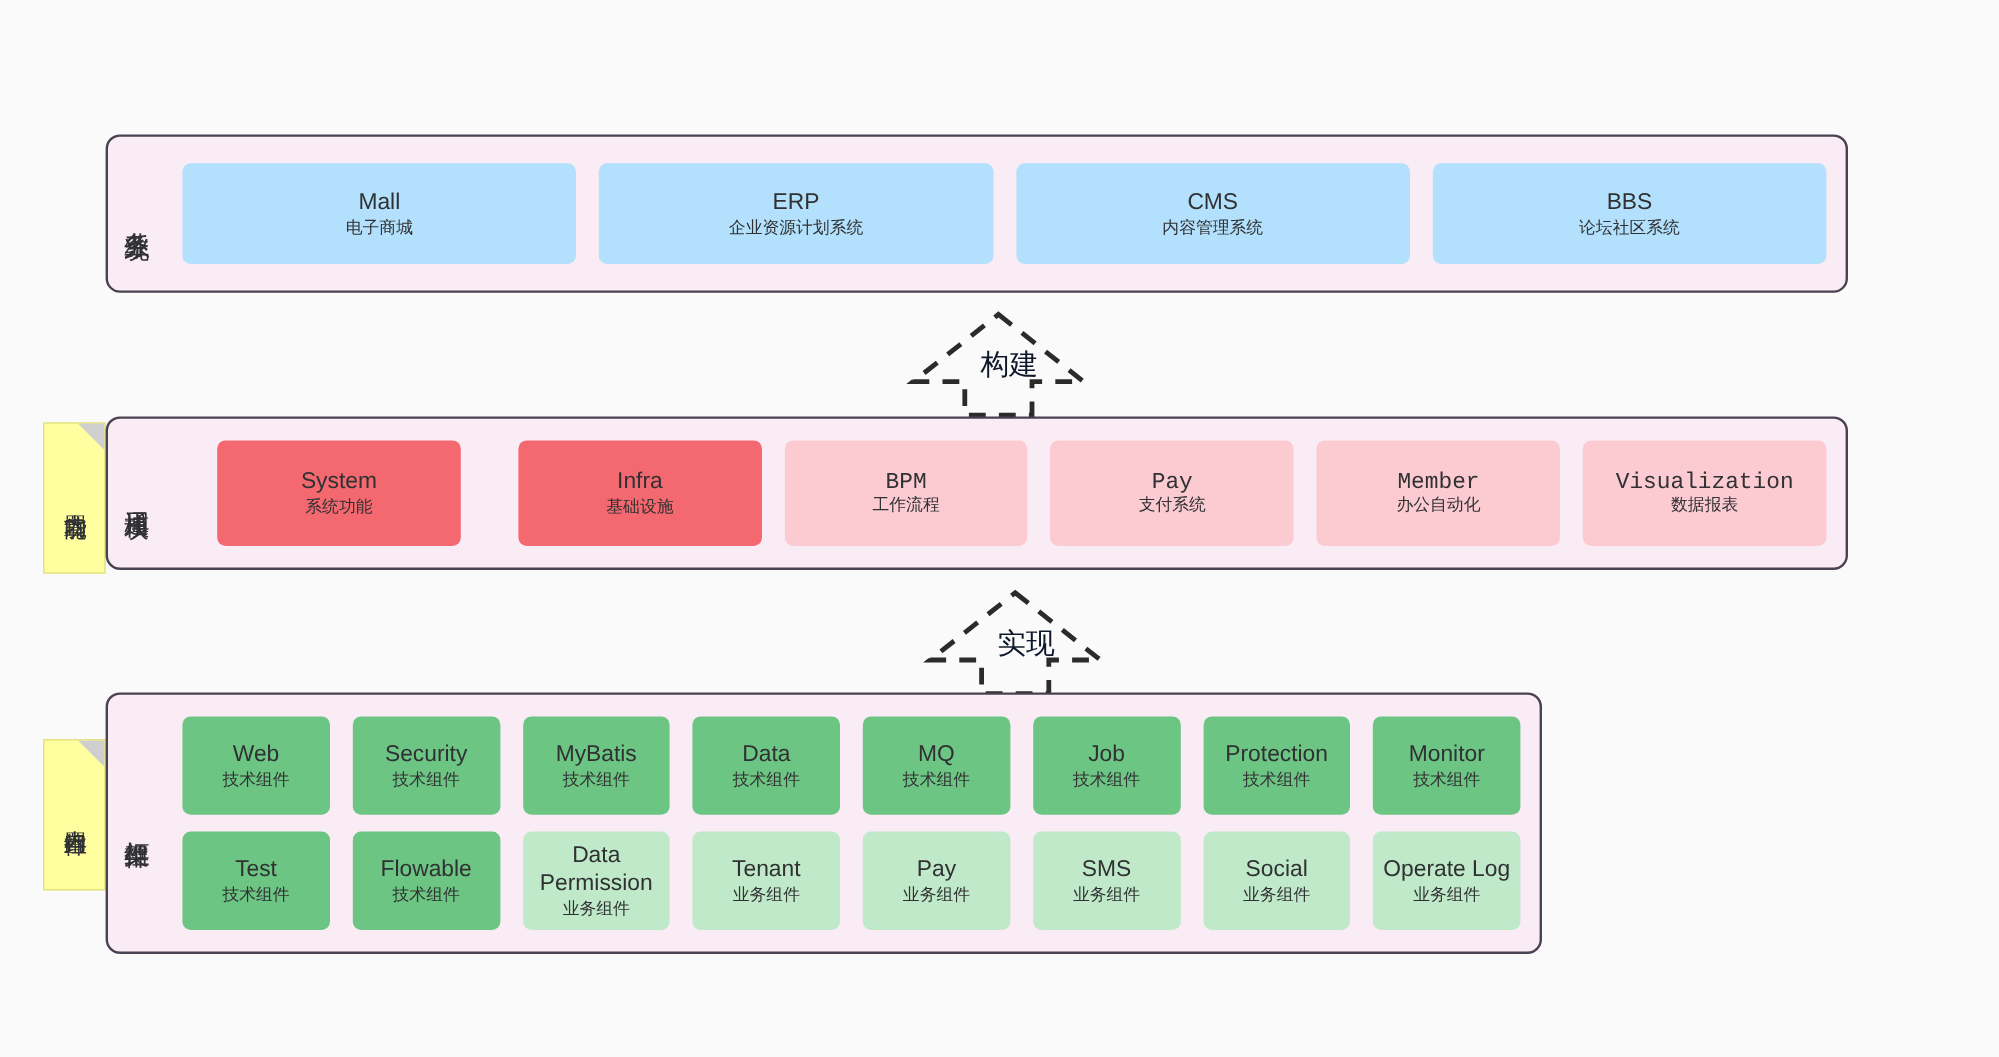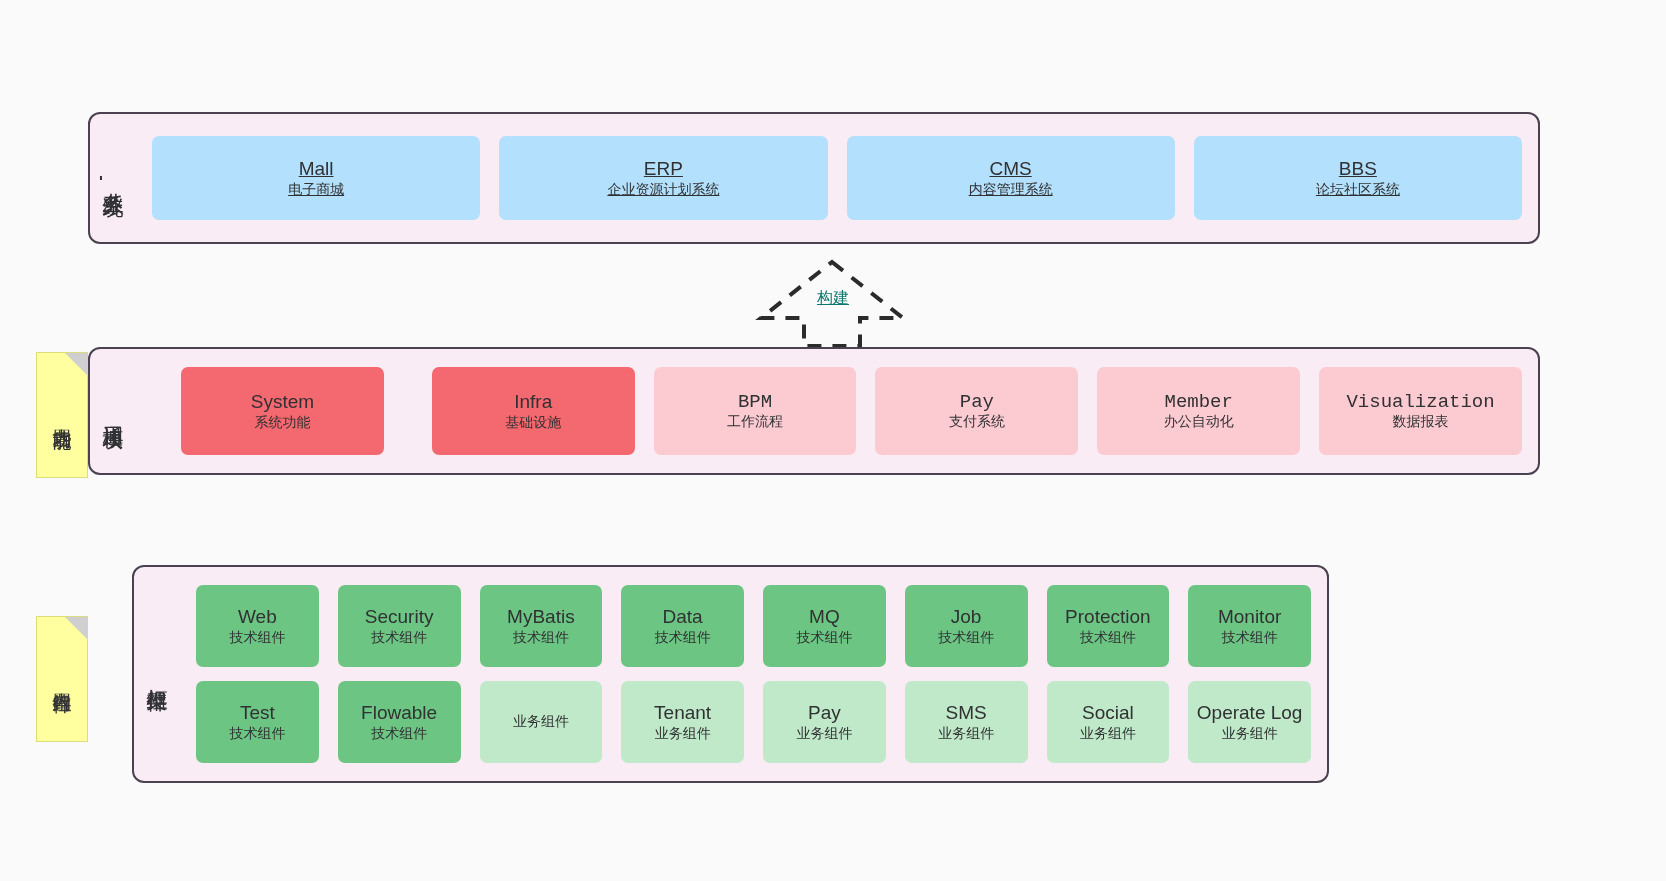--- a/index.html
+++ b/index.html
@@ -111,34 +111,33 @@
 
   
   .uml-arrow {
     position: absolute;
     width: 150px;
     height: 90px;
   }
   .uml-arrow svg { display: block; overflow: visible; }
   .uml-label {
     position: absolute;
-    font-size: 16px;
-    color: #0f766e;
+    font-size: 24px;
+    color: #0f172a;
     background: transparent;
     white-space: nowrap;
     user-select: none;
-    text-decoration: underline;
   }
 </style>
 </head>
 <body>
 
 <div class="canvas">
 
-  <div class="layer" style="left:88px; top:112px; width:1452px; height:132px;text-decoration:underline;">
+  <div class="layer" style="left:88px; top:112px; width:1452px; height:132px;">
     <div class="layer-title">业务系统</div>
     <div class="layer-body">
       <div class="row">
         <div class="card blue">
           <div class="t1">Mall</div>
           <div class="t2">电子商城</div>
         </div>
         <div class="card blue">
           <div class="t1">ERP</div>
           <div class="t2">企业资源计划系统</div>
@@ -192,27 +191,33 @@
           <div class="t2">办公自动化</div>
         </div>
         <div class="card pink">
           <div class="t1">Visualization</div>
           <div class="t2">数据报表</div>
         </div>
       </div>
     </div>
   </div>
 
+  <div class="uml-arrow" style="left:771px; top:490px;">
+    <svg width="150" height="90" viewBox="0 0 150 90" fill="none">
+      <path d="M75 4 L146 60 L103 60 L103 88 L47 88 L47 60 L4 60 Z" stroke="#2b2b2b" stroke-width="4" stroke-dasharray="14 11" fill="none" stroke-linejoin="miter"></path>
+    </svg>
+    <div class="uml-label" style="left:60px; top:30px;">实现</div>
+  </div>
 
   <div class="note" style="left:36px; top:616px; width:52px; height:126px;">
     <span class="fold"></span>
     <span>内置组件</span>
   </div>
 
-  <div class="layer" style="left:88px; top:565px; width:1197px; height:218px;margin-left:44px;">
+  <div class="layer" style="left:88px; top:577px; width:1197px; height:218px;">
     <div class="layer-title">框架组件</div>
     <div class="layer-body">
 
       <div class="row">
         <div class="card green">
           <div class="t1">Web</div>
           <div class="t2">技术组件</div>
         </div>
         <div class="card green">
           <div class="t1">Security</div>
@@ -247,20 +252,21 @@
       <div class="row">
         <div class="card green">
           <div class="t1">Test</div>
           <div class="t2">技术组件</div>
         </div>
         <div class="card green">
           <div class="t1">Flowable</div>
           <div class="t2">技术组件</div>
         </div>
         <div class="card greenlight">
+          <div class="t1">Data Permission</div>
           <div class="t2">业务组件</div>
         </div>
         <div class="card greenlight">
           <div class="t1">Tenant</div>
           <div class="t2">业务组件</div>
         </div>
         <div class="card greenlight">
           <div class="t1">Pay</div>
           <div class="t2">业务组件</div>
         </div>

